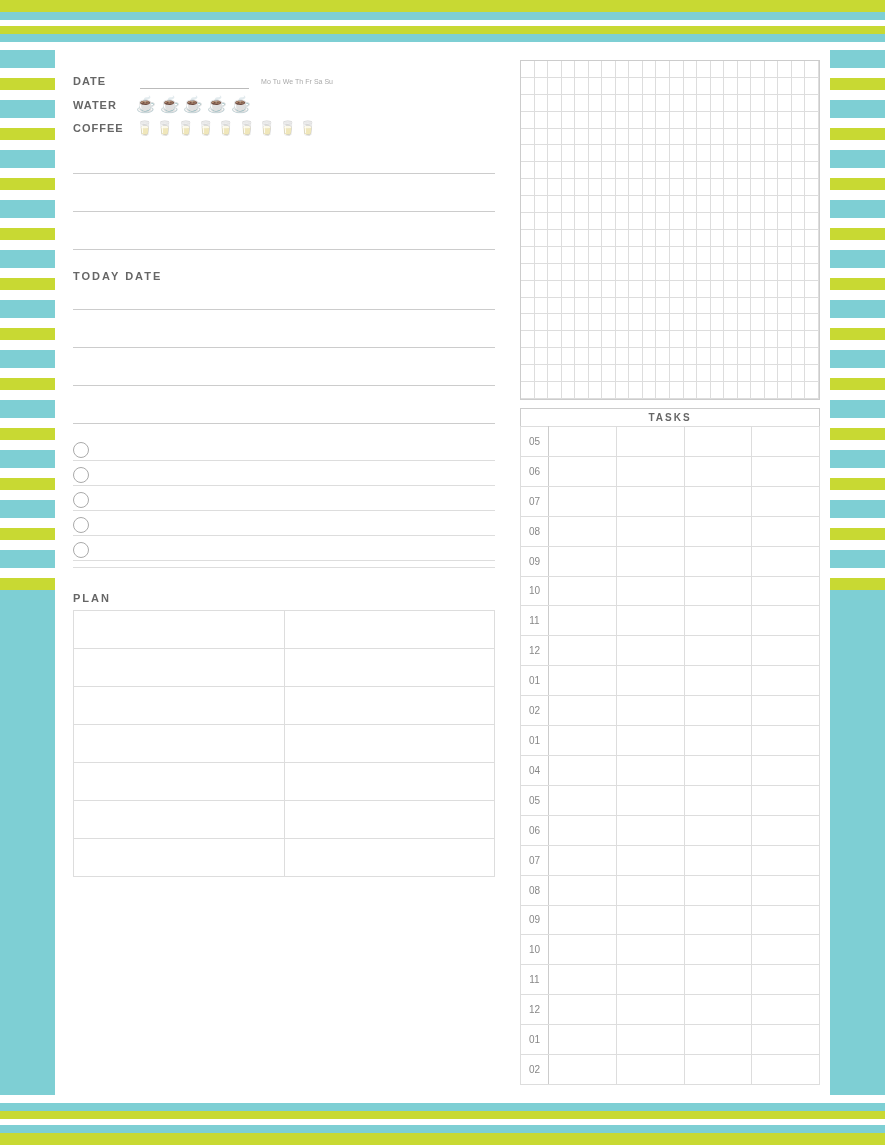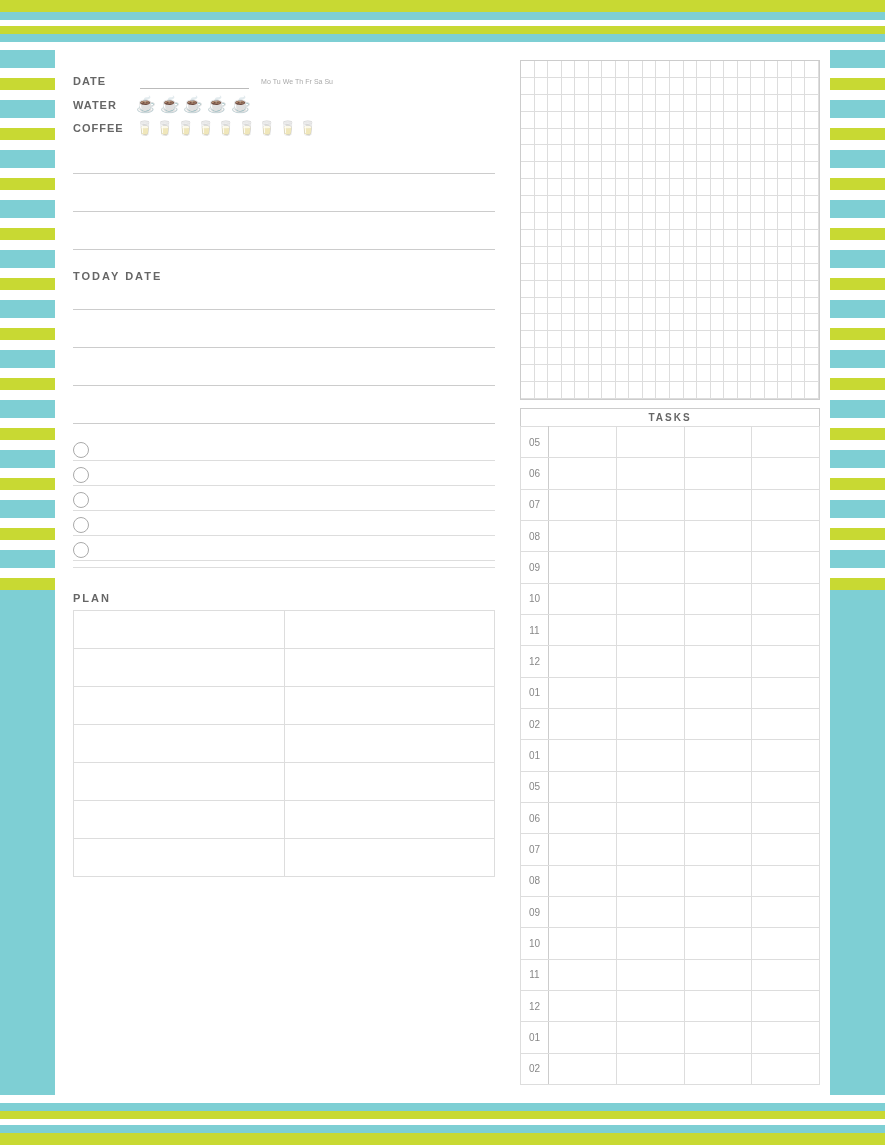--- a/index.html
+++ b/index.html
@@ -1002,20 +1002,27 @@
                 <td style="height: 18px;"></td>
               </tr>
               <tr>
                 <td class="time-cell">01</td>
                 <td style="height: 18px;"></td>
                 <td style="height: 18px;"></td>
                 <td style="height: 18px;"></td>
                 <td style="height: 18px;"></td>
               </tr>
               <tr>
+                <td class="time-cell">04</td>
+                <td style="height: 18px;"></td>
+                <td style="height: 18px;"></td>
+                <td style="height: 18px;"></td>
+                <td style="height: 18px;"></td>
+              </tr>
+              <tr>
                 <td class="time-cell">05</td>
                 <td style="height: 18px;"></td>
                 <td style="height: 18px;"></td>
                 <td style="height: 18px;"></td>
                 <td style="height: 18px;"></td>
               </tr>
               <tr>
                 <td class="time-cell">06</td>
                 <td style="height: 18px;"></td>
                 <td style="height: 18px;"></td>

